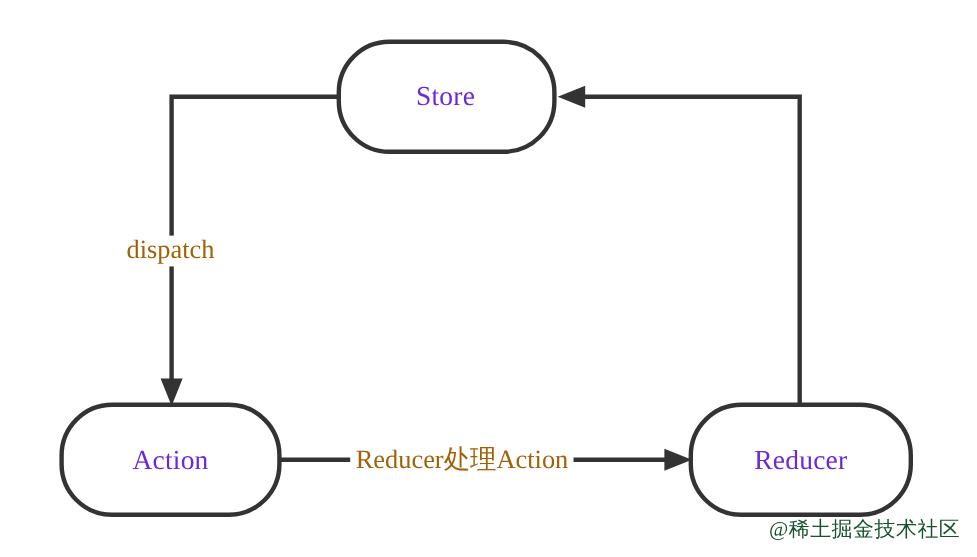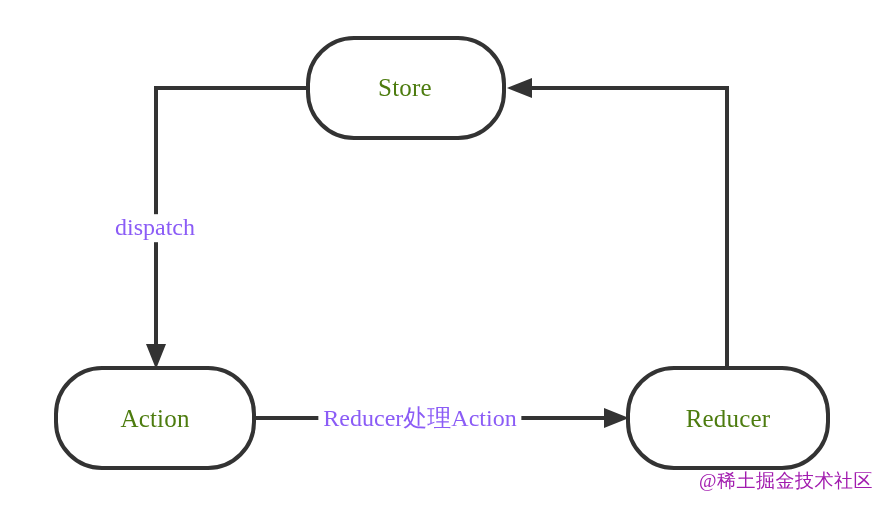--- a/index.html
+++ b/index.html
@@ -35,42 +35,42 @@
     fill: none;
     stroke-linecap: butt;
     stroke-linejoin: miter;
   }
   .arrow-head {
     fill: #333333;
     stroke: none;
   }
   .node-label {
     position: absolute;
-    color: #4d7c0f;
+    color: #6d28d9;
     font-size: 25px;
     font-family: "Liberation Serif", "DejaVu Serif", serif;
     white-space: nowrap;
     text-align: right;
     transform: translate(-50%, -50%);
     letter-spacing: 0.2px;
   }
   .edge-label {
     position: absolute;
-    color: #8b5cf6;
+    color: #a16207;
     font-size: 24px;
     font-family: "Liberation Serif", "DejaVu Serif", serif;
     white-space: nowrap;
     transform: translate(-50%, -50%);
     background: #ffffff;
     padding: 0 5px;
     line-height: 1.15;
   }
   .watermark {
     position: absolute;
-    color: #a21caf;
+    color: #14532d;
     font-size: 19px;
     font-family: "Liberation Serif", "DejaVu Serif", serif;
     white-space: nowrap;
     transform: translate(-50%, -50%);
     letter-spacing: 0.5px;
   }
 </style>
 </head>
 <body>
 

